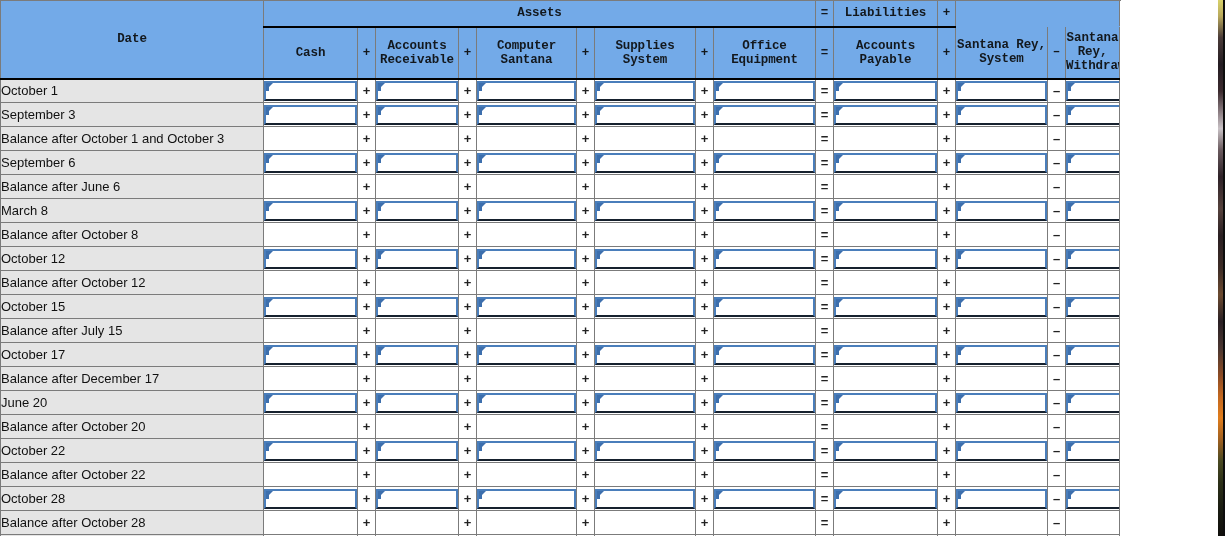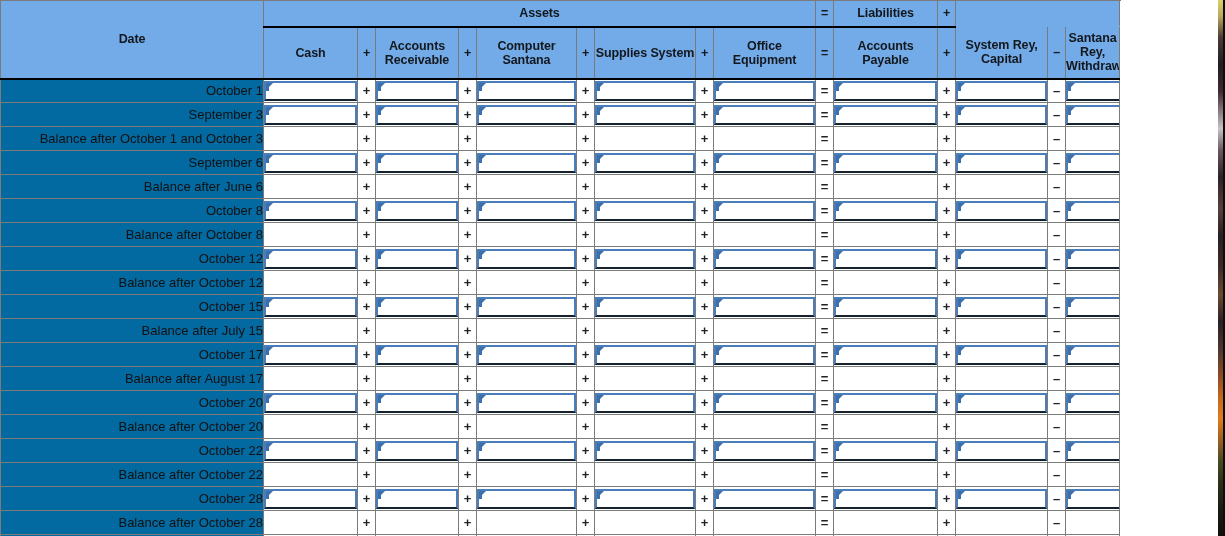--- a/index.html
+++ b/index.html
@@ -82,20 +82,21 @@
 
   
   .hdr {
     background: #73aae8;
     color: #13181d;
     font-weight: bold;
     text-align: center;
     font-size: 12.5px;
     line-height: 1.12;
     letter-spacing: -0.1px;
+    font-family: Liberation Mono, monospace;
   }
   .hdr-group {
     height: 26px;
     border-bottom: 2px solid #000000 !important;
   }
   .hdr-group-blank-left {
     background: #73aae8;
     height: 26px;
     border-left: 1px solid #7b7b7b;
     border-top: 1px solid #73aae8;
@@ -117,25 +118,25 @@
     border-bottom: 2px solid #000000 !important;
   }
   .hdr-op-top {
     height: 26px;
     border-bottom: 2px solid #000000 !important;
   }
 
   
   tr.data-row > td { height: 24px; }
   td.date-cell {
-    text-align: right;
+    text-align: left;
     padding-left: 6px;
     font-size: 13px;
     color: #111;
-    background: #0369a1;
+    background: #e5e5e5;
     border-left: 1px solid #ffffff;
     white-space: nowrap;
   }
   td.op-cell {
     text-align: center;
     font-size: 13px;
     font-weight: bold;
     color: #222;
     background: #ffffff;
   }
@@ -229,21 +230,21 @@
         <th class="hdr hdr-sub">Accounts Receivable</th>
         <th class="hdr hdr-op">+</th>
         <th class="hdr hdr-sub">Computer Santana</th>
         <th class="hdr hdr-op">+</th>
         <th class="hdr hdr-sub">Supplies System</th>
         <th class="hdr hdr-op">+</th>
         <th class="hdr hdr-sub">Office Equipment</th>
         <th class="hdr hdr-op">=</th>
         <th class="hdr hdr-sub">Accounts Payable</th>
         <th class="hdr hdr-op">+</th>
-        <th class="hdr hdr-sub">System Rey, Capital</th>
+        <th class="hdr hdr-sub">Santana Rey, System</th>
         <th class="hdr hdr-op">–</th>
         <th class="hdr hdr-sub">Santana Rey, Withdrawals</th>
       </tr>
     </thead>
 
     <tbody id="worksheet-body">
         <tr class="data-row">
           <td class="date-cell">October 1</td>
           <td class="val-cell">
             <span class="inbox"></span>
@@ -407,21 +408,21 @@
           <td class="op-cell">+</td>
           <td class="val-cell">
             <span class="blankbox"></span>
           </td>
           <td class="op-cell">–</td>
           <td class="val-cell clipped">
             <span class="blankbox"></span>
           </td>
         </tr>
         <tr class="data-row">
-          <td class="date-cell">October 8</td>
+          <td class="date-cell">March 8</td>
           <td class="val-cell">
             <span class="inbox"></span>
           </td>
           <td class="op-cell">+</td>
           <td class="val-cell">
             <span class="inbox"></span>
           </td>
           <td class="op-cell">+</td>
           <td class="val-cell">
             <span class="inbox"></span>
@@ -645,55 +646,55 @@
           <td class="op-cell">+</td>
           <td class="val-cell">
             <span class="inbox"></span>
           </td>
           <td class="op-cell">–</td>
           <td class="val-cell clipped">
             <span class="inbox"></span>
           </td>
         </tr>
         <tr class="data-row">
-          <td class="date-cell">Balance after August 17</td>
-          <td class="val-cell">
-            <span class="blankbox"></span>
-          </td>
-          <td class="op-cell">+</td>
-          <td class="val-cell">
-            <span class="blankbox"></span>
-          </td>
-          <td class="op-cell">+</td>
-          <td class="val-cell">
-            <span class="blankbox"></span>
-          </td>
-          <td class="op-cell">+</td>
-          <td class="val-cell">
-            <span class="blankbox"></span>
-          </td>
-          <td class="op-cell">+</td>
-          <td class="val-cell">
-            <span class="blankbox"></span>
-          </td>
-          <td class="op-cell">=</td>
-          <td class="val-cell">
-            <span class="blankbox"></span>
-          </td>
-          <td class="op-cell">+</td>
-          <td class="val-cell">
-            <span class="blankbox"></span>
-          </td>
-          <td class="op-cell">–</td>
-          <td class="val-cell clipped">
-            <span class="blankbox"></span>
-          </td>
-        </tr>
-        <tr class="data-row">
-          <td class="date-cell">October 20</td>
+          <td class="date-cell">Balance after December 17</td>
+          <td class="val-cell">
+            <span class="blankbox"></span>
+          </td>
+          <td class="op-cell">+</td>
+          <td class="val-cell">
+            <span class="blankbox"></span>
+          </td>
+          <td class="op-cell">+</td>
+          <td class="val-cell">
+            <span class="blankbox"></span>
+          </td>
+          <td class="op-cell">+</td>
+          <td class="val-cell">
+            <span class="blankbox"></span>
+          </td>
+          <td class="op-cell">+</td>
+          <td class="val-cell">
+            <span class="blankbox"></span>
+          </td>
+          <td class="op-cell">=</td>
+          <td class="val-cell">
+            <span class="blankbox"></span>
+          </td>
+          <td class="op-cell">+</td>
+          <td class="val-cell">
+            <span class="blankbox"></span>
+          </td>
+          <td class="op-cell">–</td>
+          <td class="val-cell clipped">
+            <span class="blankbox"></span>
+          </td>
+        </tr>
+        <tr class="data-row">
+          <td class="date-cell">June 20</td>
           <td class="val-cell">
             <span class="inbox"></span>
           </td>
           <td class="op-cell">+</td>
           <td class="val-cell">
             <span class="inbox"></span>
           </td>
           <td class="op-cell">+</td>
           <td class="val-cell">
             <span class="inbox"></span>

